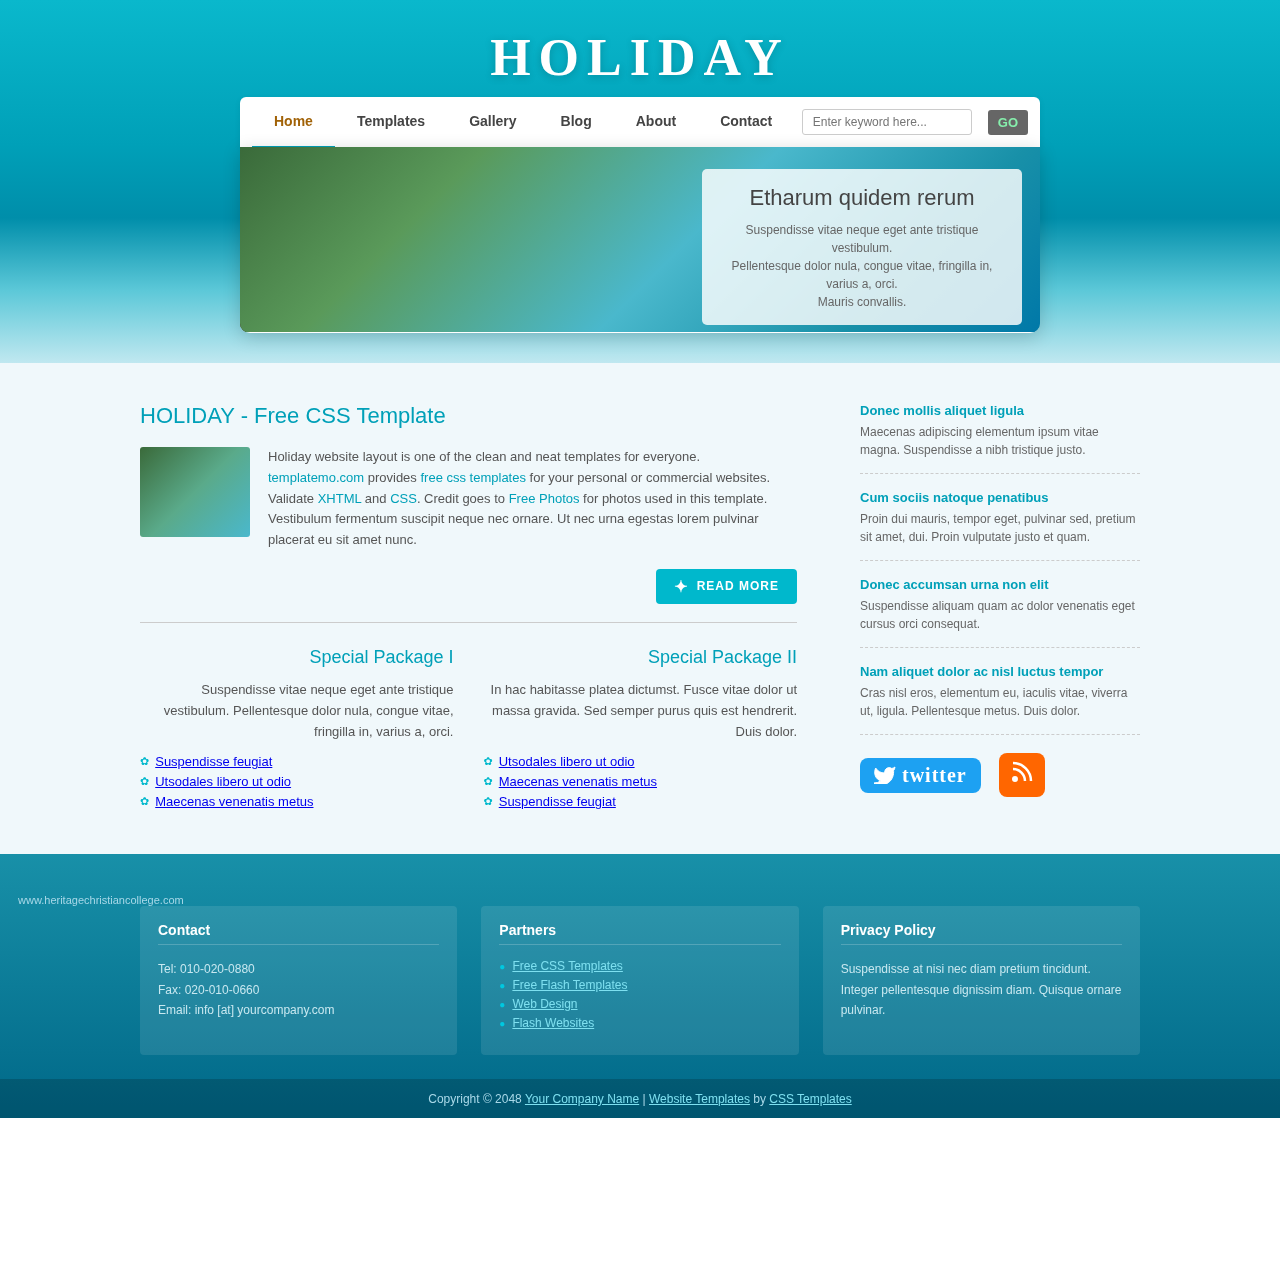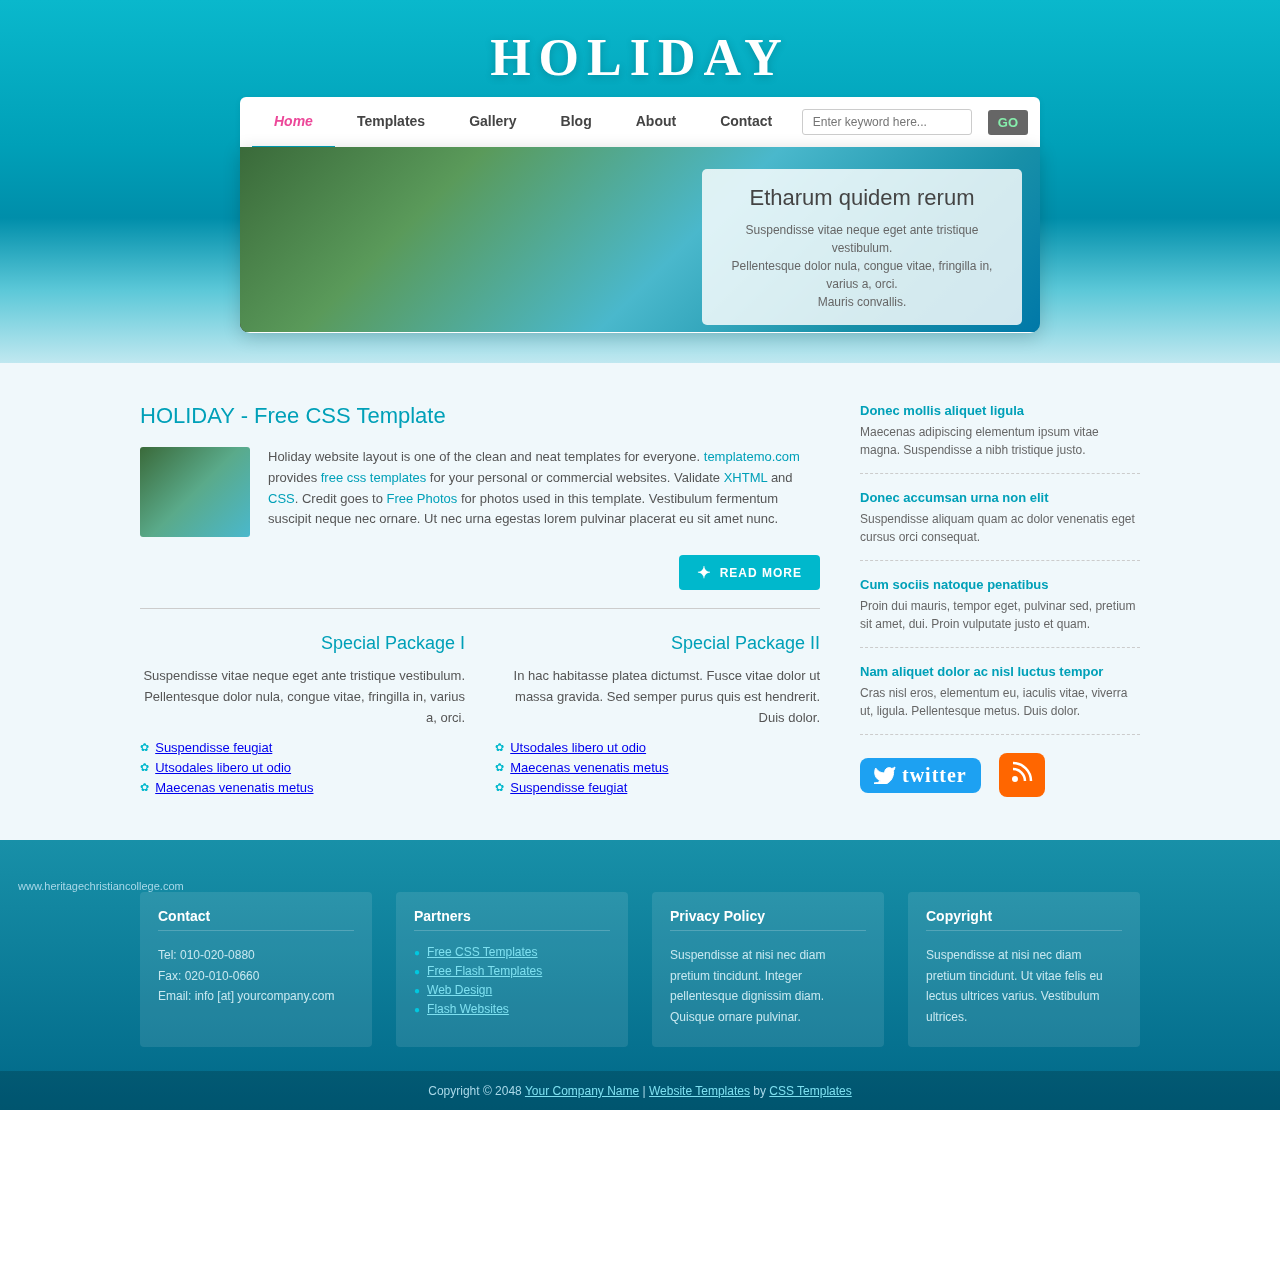--- a/index.html
+++ b/index.html
@@ -41,21 +41,21 @@
     }
     .nav-link {
       padding: 0 22px;
       color: #444;
       font-size: 14px;
       font-weight: bold;
       text-decoration: none;
       line-height: 50px;
       cursor: pointer;
     }
-    .nav-link.active { color: #ec4899; border-bottom: 2px solid #00a0b8; font-style: italic; }
+    .nav-link.active { color: #a16207; border-bottom: 2px solid #00a0b8; }
     .search-area {
       display: flex;
       align-items: center;
       gap: 16px;
     }
     .search-input {
       border: 1px solid #ccc;
       border-radius: 3px;
       padding: 5px 10px;
       font-size: 12px;
@@ -123,21 +123,21 @@
 
     
     .content-area {
       background: #f0f8fb;
       padding: 40px 0 0 0;
     }
     .content-inner {
       width: 1000px;
       margin: 0 auto;
       display: flex;
-      gap: 40px;
+      gap: 63px;
     }
     .main-col { flex: 1; }
     .side-col { width: 280px; }
 
     .section-title {
       font-size: 22px;
       color: #00a0b8;
       font-weight: normal;
       margin-bottom: 18px;
     }
@@ -329,26 +329,26 @@
         </div>
       </div>
     </div>
 
     <div class="side-col">
       <div class="dest-item">
         <div class="dest-item-title">Donec mollis aliquet ligula</div>
         <div class="dest-item-text">Maecenas adipiscing elementum ipsum vitae magna. Suspendisse a nibh tristique justo.</div>
       </div>
       <div class="dest-item">
+        <div class="dest-item-title">Cum sociis natoque penatibus</div>
+        <div class="dest-item-text">Proin dui mauris, tempor eget, pulvinar sed, pretium sit amet, dui. Proin vulputate justo et quam.</div>
+      </div>
+      <div class="dest-item">
         <div class="dest-item-title">Donec accumsan urna non elit</div>
         <div class="dest-item-text">Suspendisse aliquam quam ac dolor venenatis eget cursus orci consequat.</div>
-      </div>
-      <div class="dest-item">
-        <div class="dest-item-title">Cum sociis natoque penatibus</div>
-        <div class="dest-item-text">Proin dui mauris, tempor eget, pulvinar sed, pretium sit amet, dui. Proin vulputate justo et quam.</div>
       </div>
       <div class="dest-item">
         <div class="dest-item-title">Nam aliquet dolor ac nisl luctus tempor</div>
         <div class="dest-item-text">Cras nisl eros, elementum eu, iaculis vitae, viverra ut, ligula. Pellentesque metus. Duis dolor.</div>
       </div>
       <div class="social-icons">
         <div class="twitter-icon">
           <svg width="22" height="18" viewBox="0 0 22 18" fill="none" xmlns="http://www.w3.org/2000/svg">
             <path d="M21 1a10.89 10.89 0 0 1-3.14 1.53A4.48 4.48 0 0 0 10.67 6v1A10.66 10.66 0 0 1 1.64 2s-4 9 5 13a11.64 11.64 0 0 1-7 2c9 5 20 0 20-11.5a4.5 4.5 0 0 0-.08-.83A7.72 7.72 0 0 0 21 1z" fill="white" stroke="white" stroke-width="1"></path>
           </svg>
@@ -396,26 +396,20 @@
         </ul>
       </div>
 
       <div class="footer-col">
         <div class="footer-col-title">Privacy Policy</div>
         <div class="footer-text">
           Suspendisse at nisi nec diam pretium tincidunt. Integer pellentesque dignissim diam. Quisque ornare pulvinar.
         </div>
       </div>
 
-      <div class="footer-col">
-        <div class="footer-col-title">Copyright</div>
-        <div class="footer-text">
-          Suspendisse at nisi nec diam pretium tincidunt. Ut vitae felis eu lectus ultrices varius. Vestibulum ultrices.
-        </div>
-      </div>
     </div>
     <div class="footer-bottom">
       <span class="footer-bottom-text">
         Copyright © 2048
         <a href="#" class="footer-bottom-link">Your Company Name</a>
         |
         <a href="#" class="footer-bottom-link">Website Templates</a>
         by
         <a href="#" class="footer-bottom-link">CSS Templates</a>
       </span>

